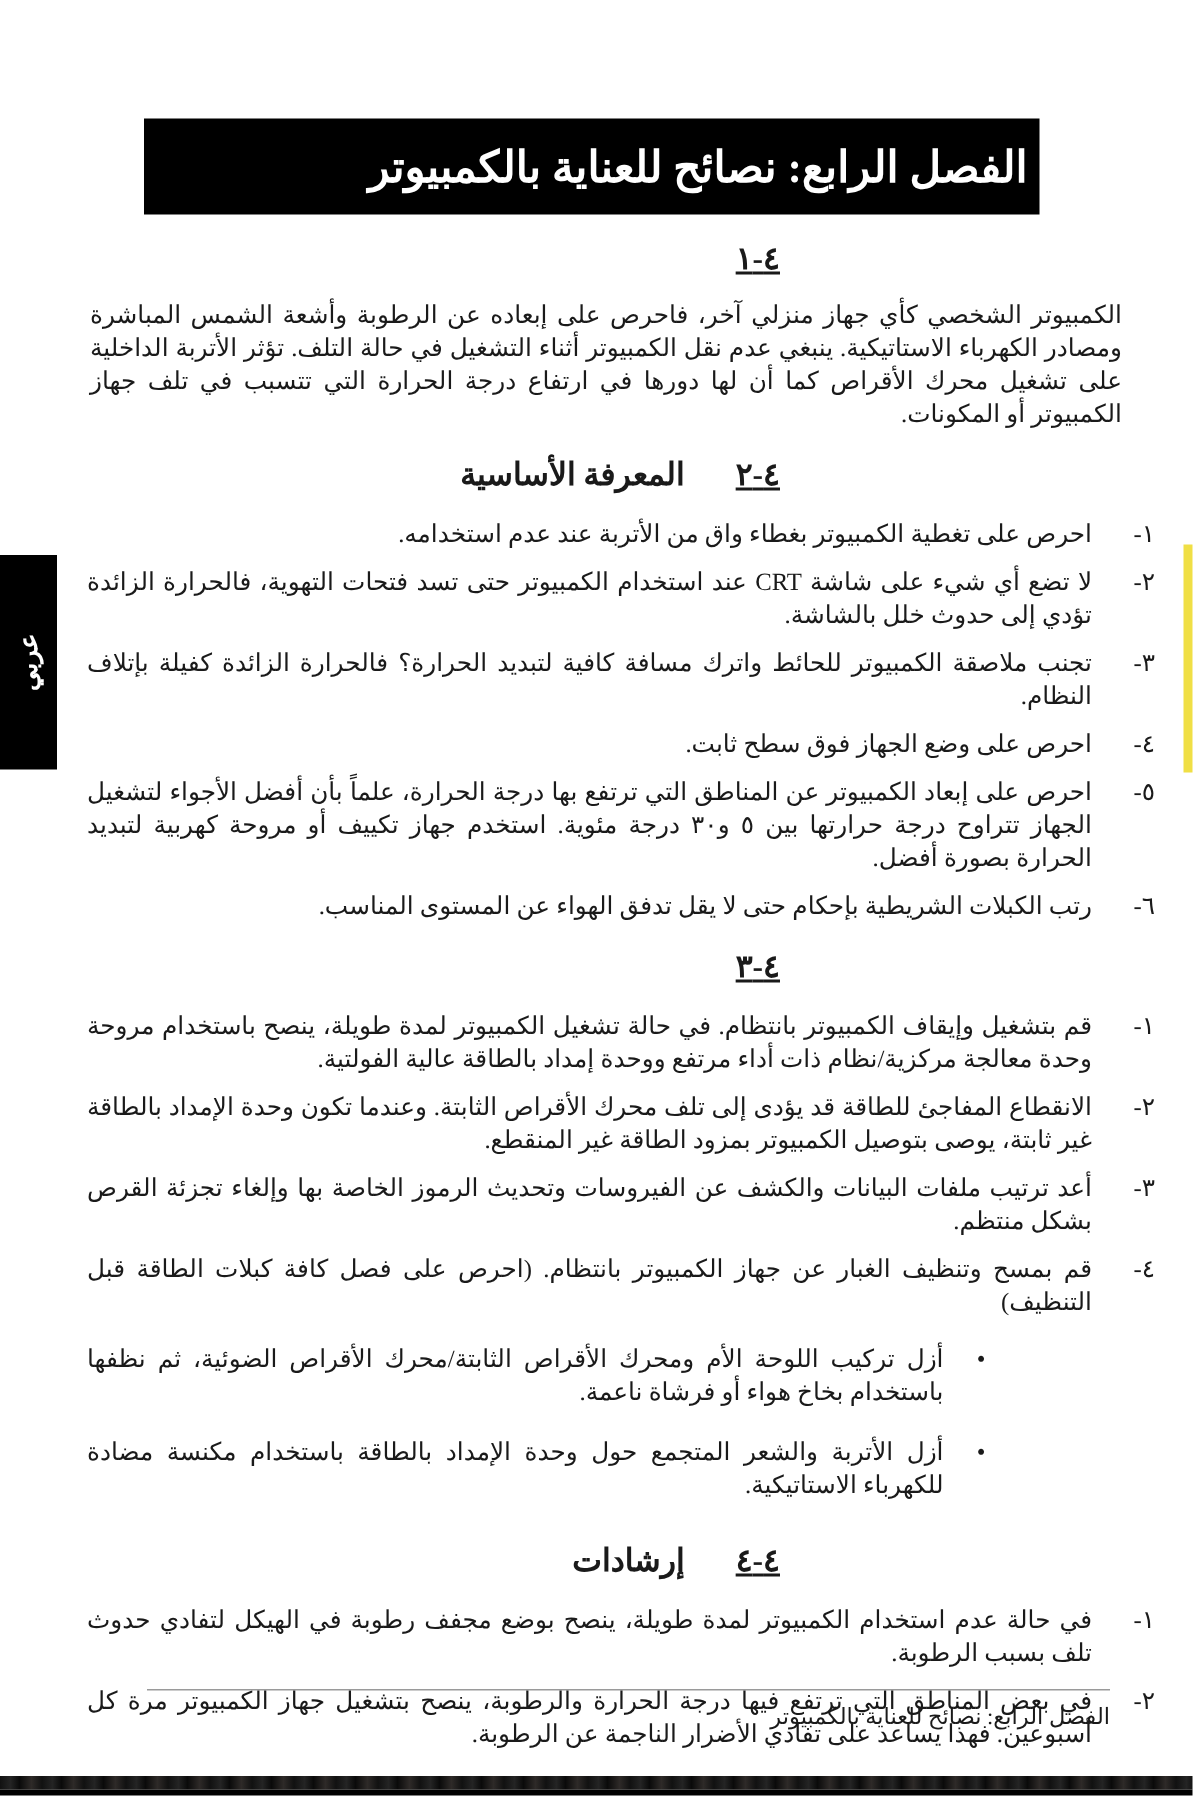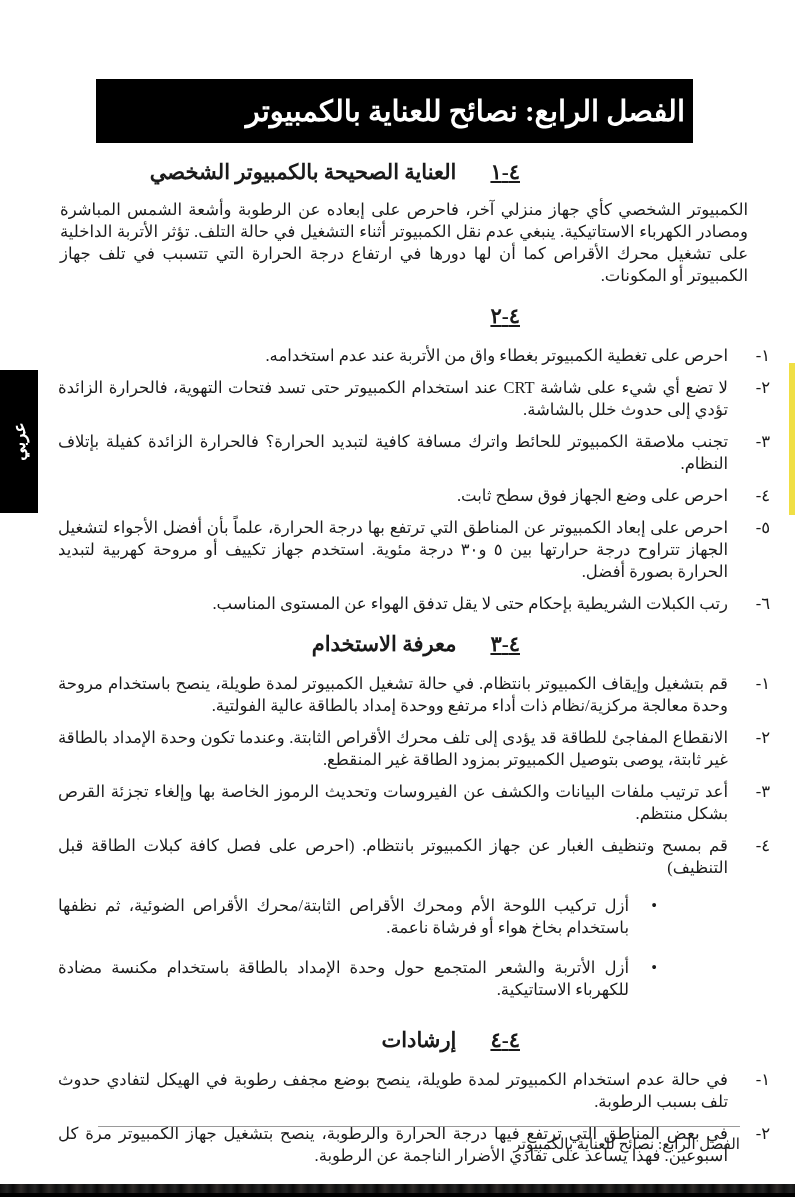--- a/index.html
+++ b/index.html
@@ -117,26 +117,26 @@
 <div class="page">
 
   <div class="title-bar">
     <span class="chapter-title">الفصل الرابع: نصائح للعناية بالكمبيوتر</span>
   </div>
 
   <div class="content">
 
     <div class="section-heading">
       <span class="section-number">٤-١</span>
-      <span class="section-title">العناية الصحيحة بالكمبيوتر الشخصي</span>
     </div>
     <p class="intro-paragraph">الكمبيوتر الشخصي كأي جهاز منزلي آخر، فاحرص على إبعاده عن الرطوبة وأشعة الشمس المباشرة ومصادر الكهرباء الاستاتيكية. ينبغي عدم نقل الكمبيوتر أثناء التشغيل في حالة التلف. تؤثر الأتربة الداخلية على تشغيل محرك الأقراص كما أن لها دورها في ارتفاع درجة الحرارة التي تتسبب في تلف جهاز الكمبيوتر أو المكونات.</p>
 
     <div class="section-heading">
       <span class="section-number">٤-٢</span>
+      <span class="section-title">المعرفة الأساسية</span>
     </div>
     <div class="numbered-list">
       <div class="list-item">
         <span class="item-number">١-</span>
         <span class="item-text">احرص على تغطية الكمبيوتر بغطاء واق من الأتربة عند عدم استخدامه.</span>
       </div>
       <div class="list-item">
         <span class="item-number">٢-</span>
         <span class="item-text">لا تضع أي شيء على شاشة CRT عند استخدام الكمبيوتر حتى تسد فتحات التهوية، فالحرارة الزائدة تؤدي إلى حدوث خلل بالشاشة.</span>
       </div>
@@ -153,21 +153,20 @@
         <span class="item-text">احرص على إبعاد الكمبيوتر عن المناطق التي ترتفع بها درجة الحرارة، علماً بأن أفضل الأجواء لتشغيل الجهاز تتراوح درجة حرارتها بين ٥ و٣٠ درجة مئوية. استخدم جهاز تكييف أو مروحة كهربية لتبديد الحرارة بصورة أفضل.</span>
       </div>
       <div class="list-item">
         <span class="item-number">٦-</span>
         <span class="item-text">رتب الكبلات الشريطية بإحكام حتى لا يقل تدفق الهواء عن المستوى المناسب.</span>
       </div>
     </div>
 
     <div class="section-heading">
       <span class="section-number">٤-٣</span>
-      <span class="section-title">معرفة الاستخدام</span>
     </div>
     <div class="numbered-list">
       <div class="list-item">
         <span class="item-number">١-</span>
         <span class="item-text">قم بتشغيل وإيقاف الكمبيوتر بانتظام. في حالة تشغيل الكمبيوتر لمدة طويلة، ينصح باستخدام مروحة وحدة معالجة مركزية/نظام ذات أداء مرتفع ووحدة إمداد بالطاقة عالية الفولتية.</span>
       </div>
       <div class="list-item">
         <span class="item-number">٢-</span>
         <span class="item-text">الانقطاع المفاجئ للطاقة قد يؤدى إلى تلف محرك الأقراص الثابتة. وعندما تكون وحدة الإمداد بالطاقة غير ثابتة، يوصى بتوصيل الكمبيوتر بمزود الطاقة غير المنقطع.</span>
       </div>

